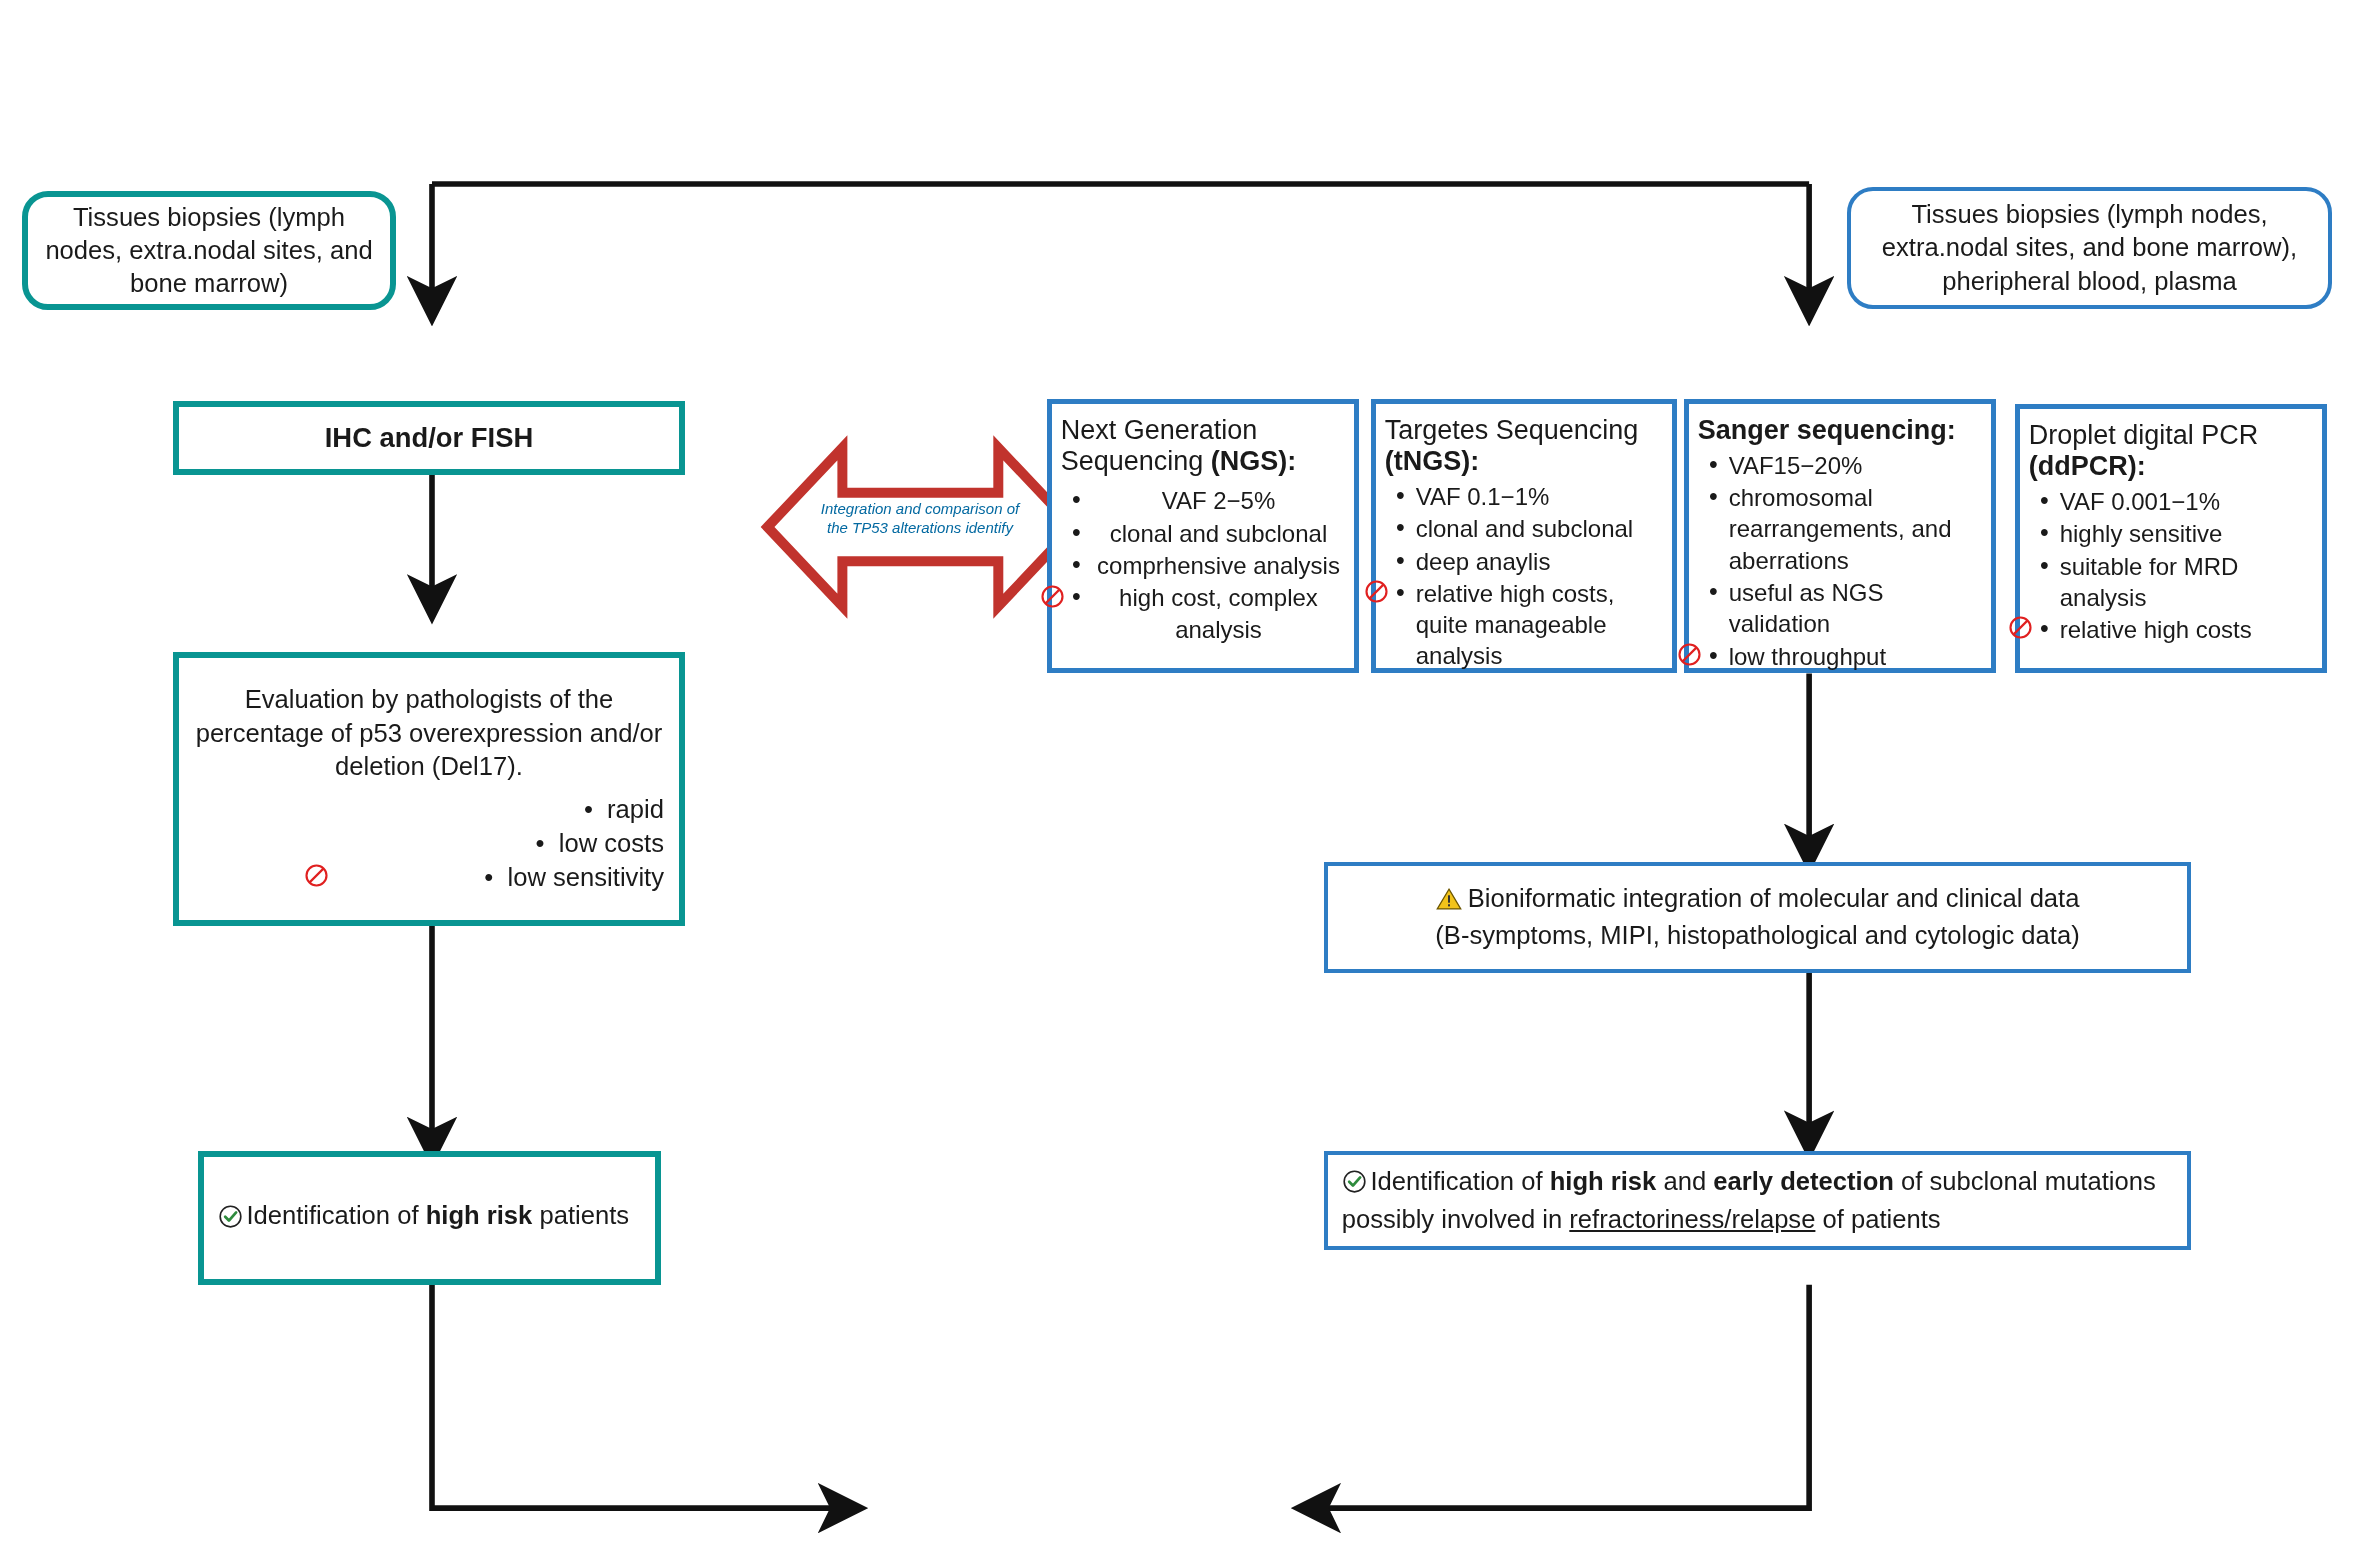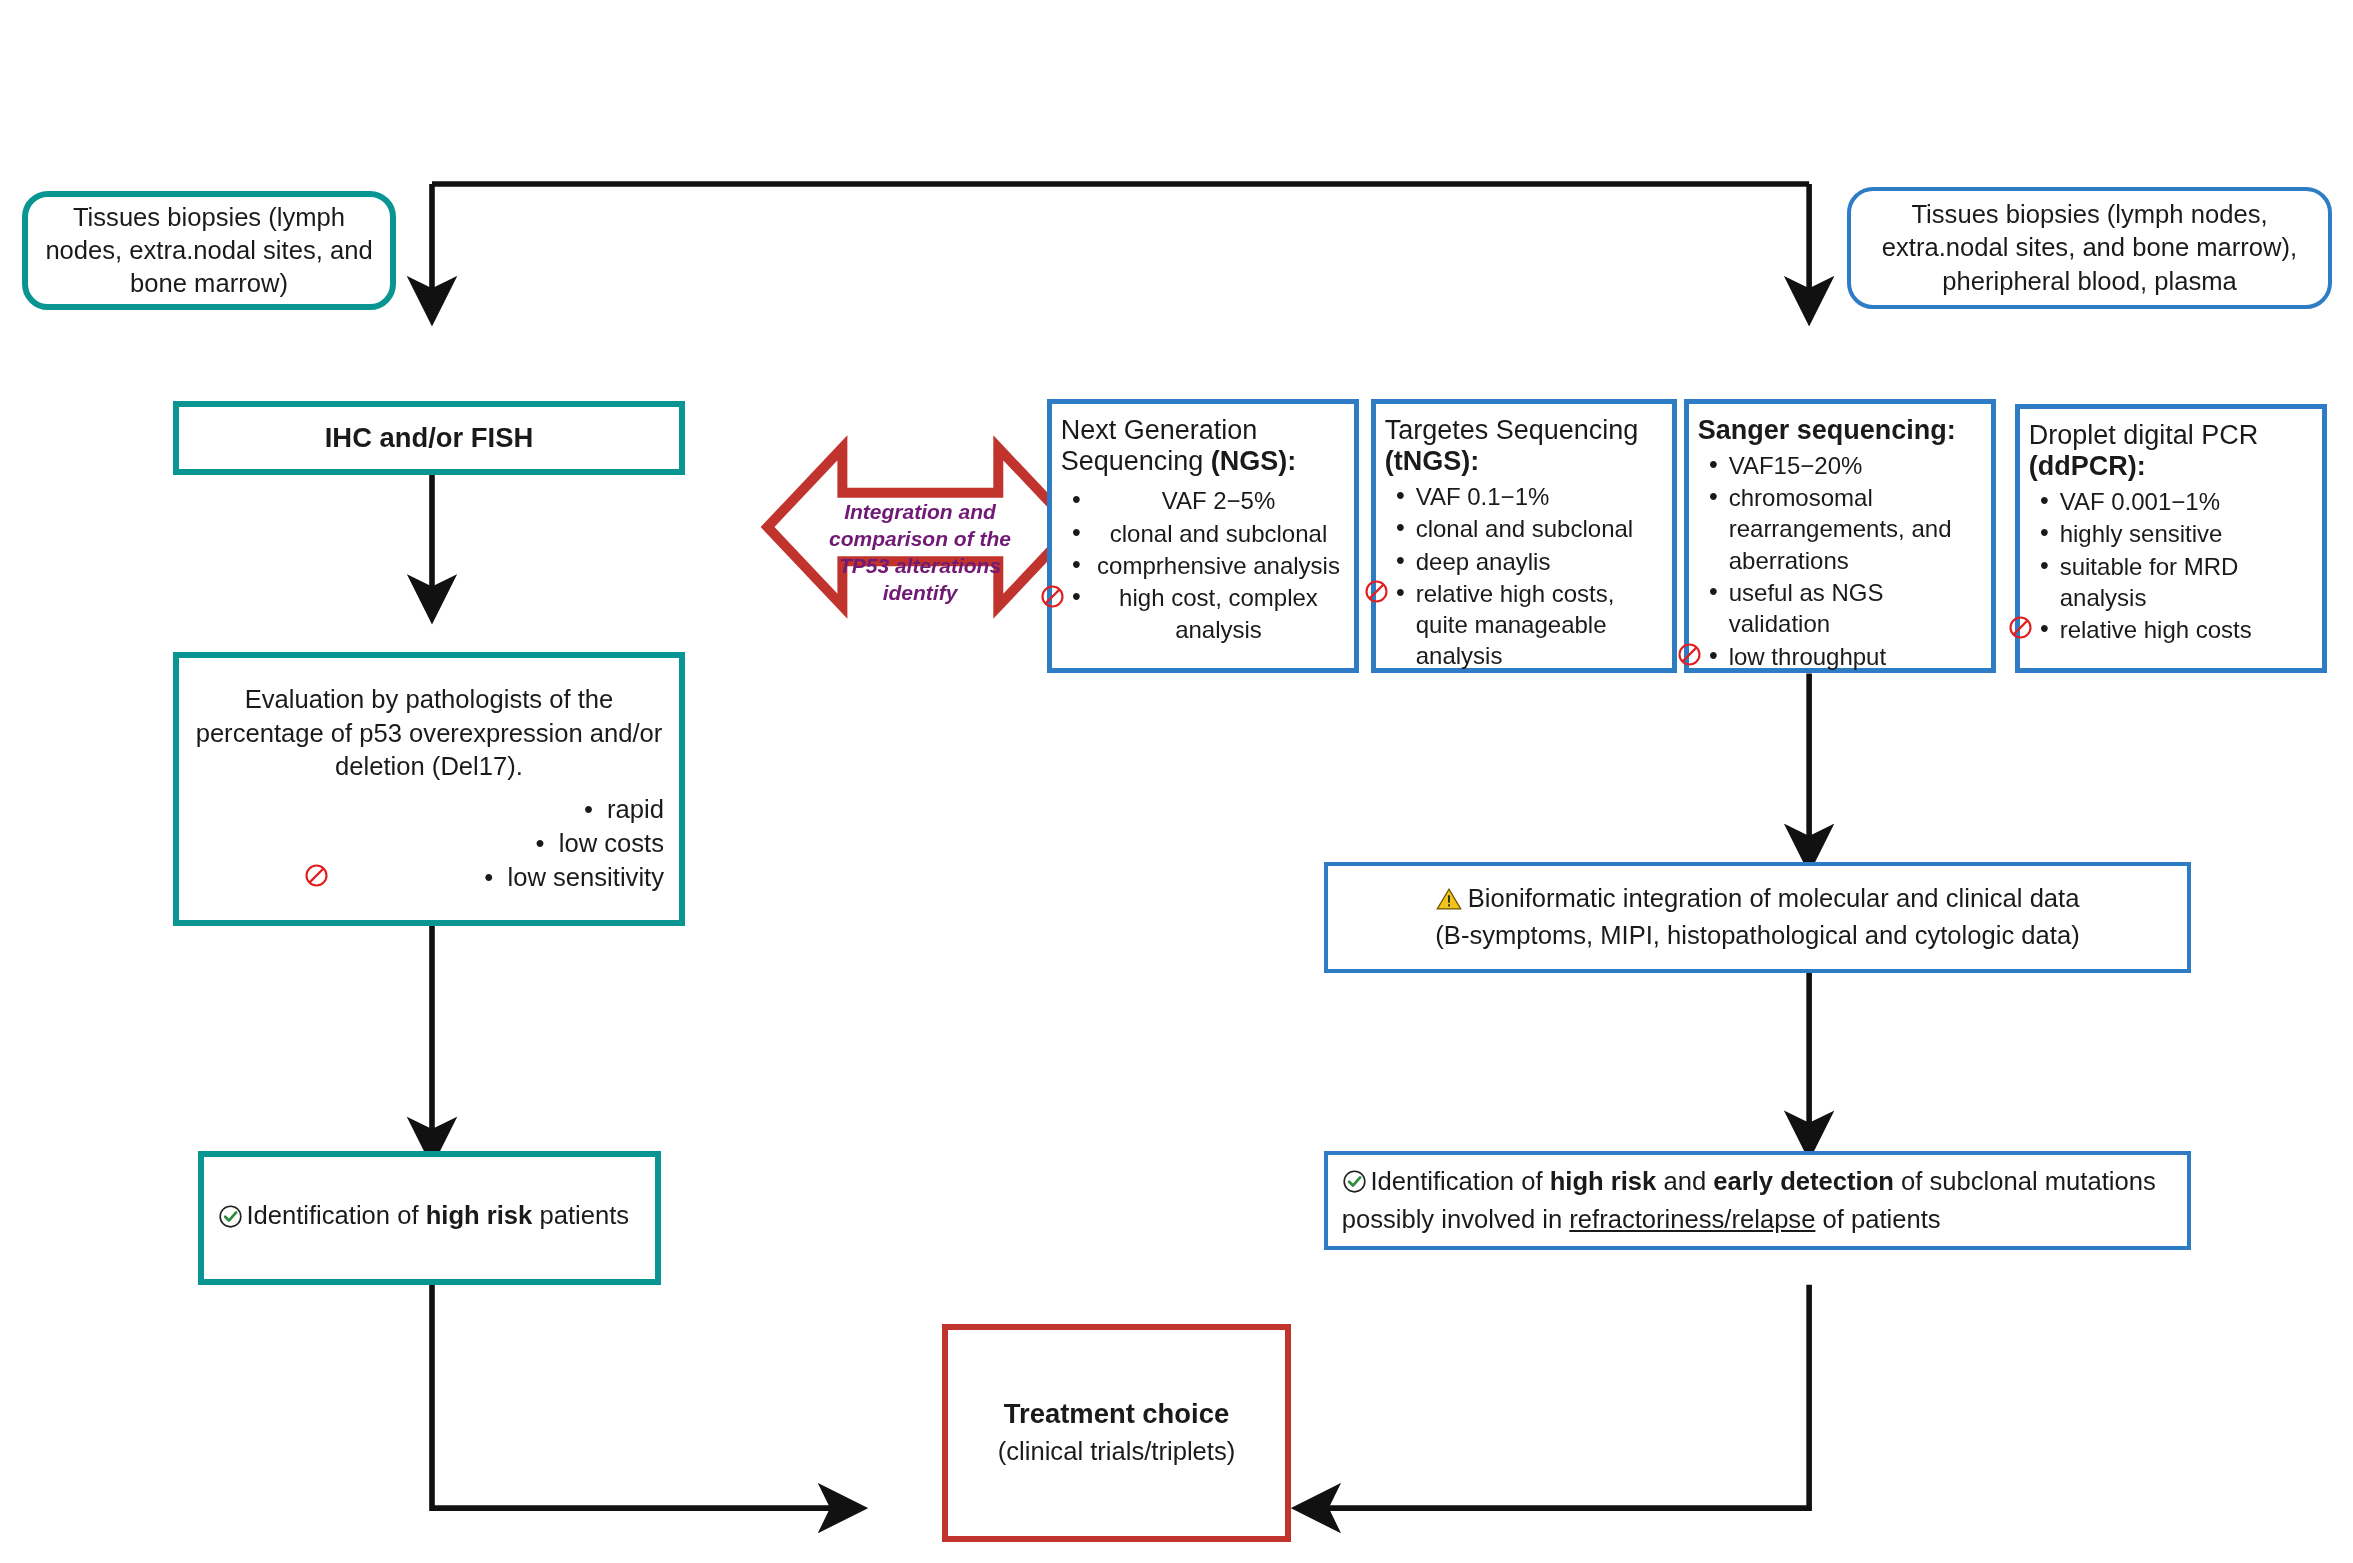--- a/index.html
+++ b/index.html
@@ -78,24 +78,24 @@
 
   .svg-layer{position:absolute;left:0;top:0;width:2354px;height:1563px;pointer-events:none;}
 
   .chk{display:inline-block;vertical-align:-4.4px;margin-right:3.7px;}
   .warn{display:inline-block;vertical-align:-3.7px;margin-right:6.2px;}
   .u{text-decoration:underline;}
   .arrowlabel{
     position:absolute;
     text-align:center;
     font-style:italic;
-    font-size:21px;
+    font-size:15px;
     line-height:1.28;
-    font-weight:bold;
-    color:#701a75;
+    font-weight:normal;
+    color:#0369a1;
   }
 </style>
 </head>
 <body>
 
 <div id="page">
 
   <svg class="svg-layer" viewBox="0 0 3773 2506">
     <defs>
       <marker id="arw" markerWidth="9" markerHeight="9" refX="4.4" refY="4.5" orient="auto" markerUnits="strokeWidth">
@@ -282,19 +282,15 @@
     <div class="t-body" style="text-align:left;">
       <span class="chk">
         <svg width="25" height="25" viewBox="0 0 40 40">
             <circle cx="20" cy="20" r="16.5" fill="#ffffff" stroke="#222222" stroke-width="2.6"></circle>
             <path d="M11.5 20.5 L17.5 26.5 L29 13.5" fill="none" stroke="#2E8B3D" stroke-width="4.4" stroke-linecap="round" stroke-linejoin="round"></path>
           </svg>
       </span><span>Identification of </span><span class="b">high risk</span><span> and </span><span class="b">early detection</span><span> of subclonal mutations possibly involved in </span><span class="u">refractoriness/relapse</span><span> of patients</span>
     </div>
   </div>
 
-  <div class="box red ctr" style="left:942px;top:1324px;width:349px;height:218px;">
-    <div class="t-caps" style="margin-bottom:5px;">Treatment choice</div>
-    <div class="t-body">(clinical trials/triplets)</div>
-  </div>
 
 </div>
 
 
 </body></html>

